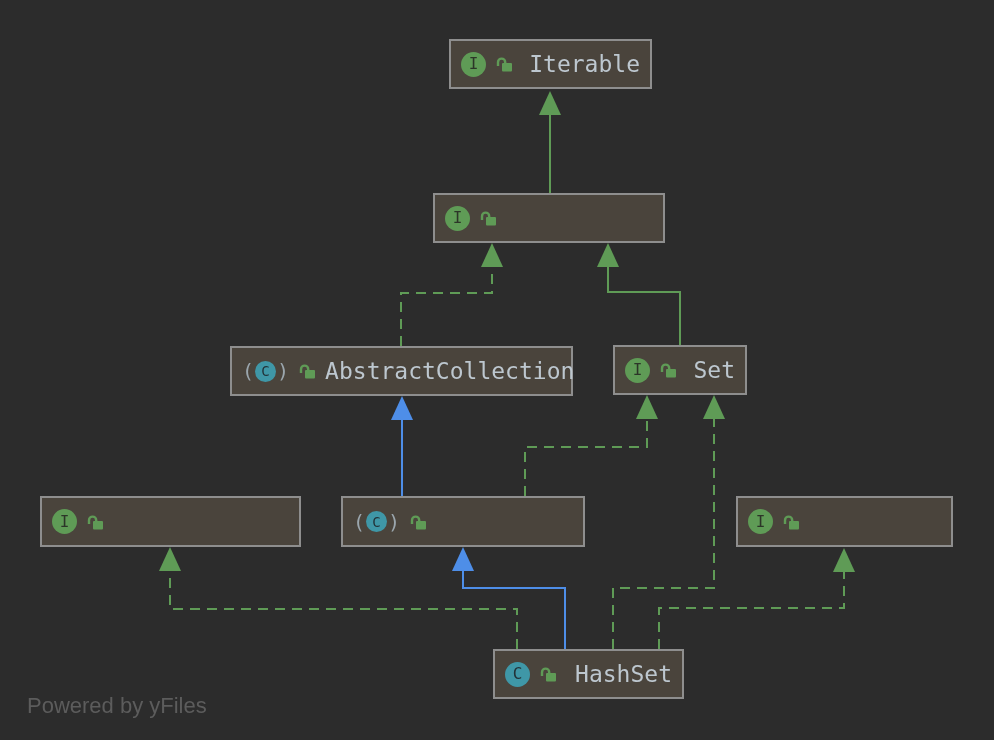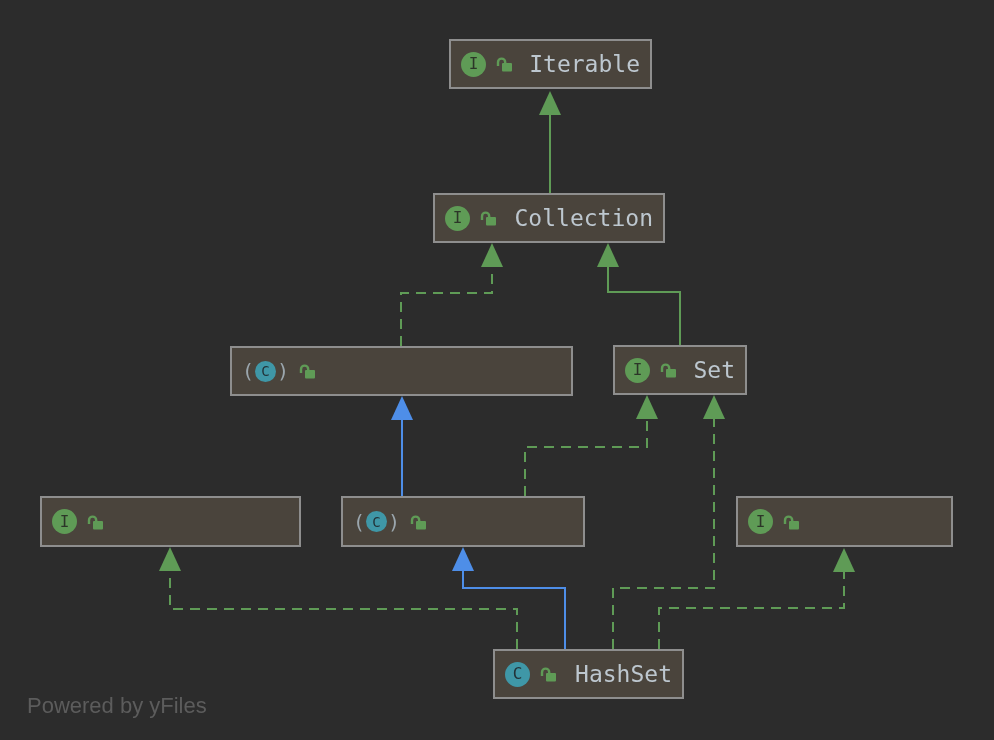--- a/index.html
+++ b/index.html
@@ -108,35 +108,35 @@
   </div>
 
   <div class="node" style="left:433px;top:193px;width:232px;height:50px;">
     <span class="circ iface">I</span>
     <span class="lock">
       <svg width="20" height="20" viewBox="0 0 20 20">
         <path d="M4 12 V8.2 a3.6 3.6 0 0 1 7.2 0 V9" fill="none" stroke="currentColor" stroke-width="2.4"></path>
         <rect x="8" y="9" width="10" height="8.5" rx="1" fill="currentColor"></rect>
       </svg>
     </span>
-    <span class="label">Collection</span>
   </div>
 
   <div class="node" style="left:230px;top:346px;width:343px;height:50px;">
     <span class="abs-wrap">
       <span class="paren">(</span>
       <span class="circ cls small">C</span>
       <span class="paren">)</span>
     </span>
     <span class="lock">
       <svg width="20" height="20" viewBox="0 0 20 20">
         <path d="M4 12 V8.2 a3.6 3.6 0 0 1 7.2 0 V9" fill="none" stroke="currentColor" stroke-width="2.4"></path>
         <rect x="8" y="9" width="10" height="8.5" rx="1" fill="currentColor"></rect>
       </svg>
     </span>
+    <span class="label">AbstractCollection</span>
   </div>
 
   <div class="node" style="left:613px;top:345px;width:134px;height:50px;">
     <span class="circ iface">I</span>
     <span class="lock">
       <svg width="20" height="20" viewBox="0 0 20 20">
         <path d="M4 12 V8.2 a3.6 3.6 0 0 1 7.2 0 V9" fill="none" stroke="currentColor" stroke-width="2.4"></path>
         <rect x="8" y="9" width="10" height="8.5" rx="1" fill="currentColor"></rect>
       </svg>
     </span>

